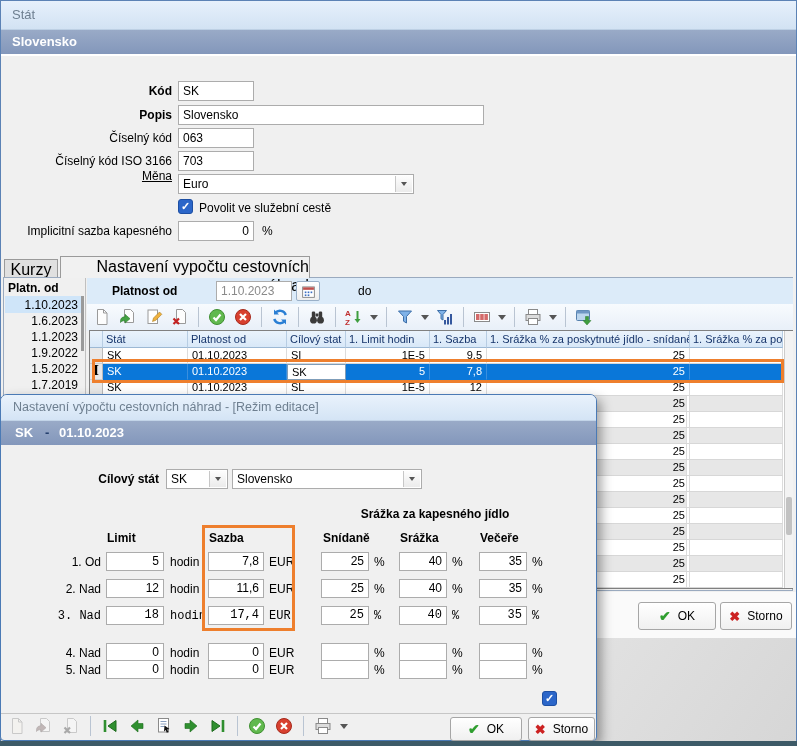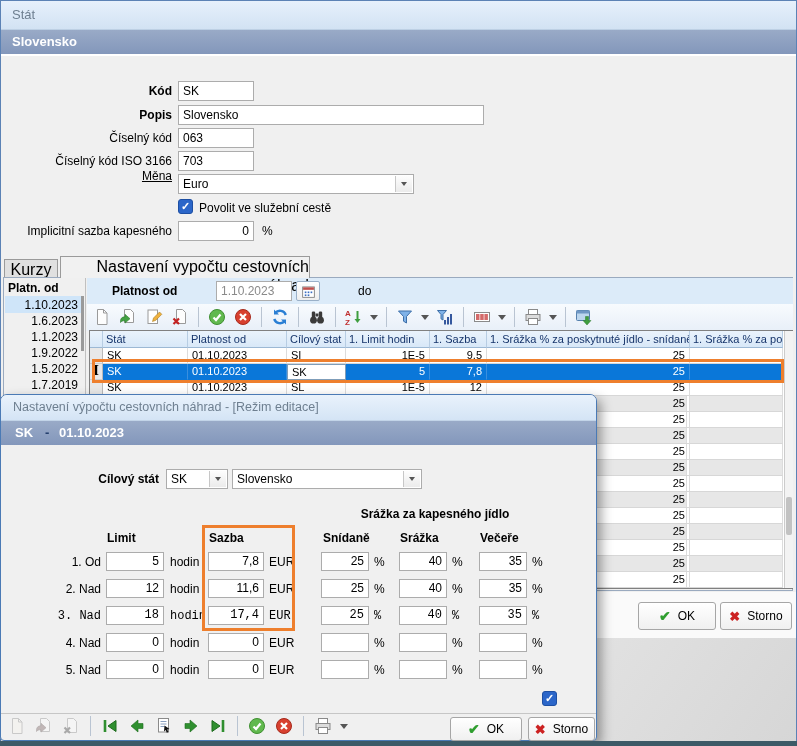--- a/index.html
+++ b/index.html
@@ -448,21 +448,21 @@
     <div class="u" style="left:169px;">hodin</div>
     <div class="tb num" style="left:207px;width:56px;">17,4</div>
     <div class="u" style="left:268px;">EUR</div>
     <div class="tb num" style="left:320px;width:48px;">25</div>
     <div class="u" style="left:373px;">%</div>
     <div class="tb num" style="left:398px;width:48px;">40</div>
     <div class="u" style="left:451px;">%</div>
     <div class="tb num" style="left:478px;width:48px;">35</div>
     <div class="u" style="left:531px;">%</div>
   </div>
-  <div class="drow" style="top:238px;padding-left:23px;">
+  <div class="drow" style="top:248px;padding-left:23px;">
     <div class="lbl right-al" style="left:40px;top:3px;width:60px;">4. Nad</div>
     <div class="tb num" style="left:105px;width:58px;">0</div>
     <div class="u" style="left:169px;">hodin</div>
     <div class="tb num" style="left:207px;width:56px;">0</div>
     <div class="u" style="left:268px;">EUR</div>
     <div class="tb num" style="left:320px;width:48px;"></div>
     <div class="u" style="left:373px;">%</div>
     <div class="tb num" style="left:398px;width:48px;"></div>
     <div class="u" style="left:451px;">%</div>
     <div class="tb num" style="left:478px;width:48px;"></div>

